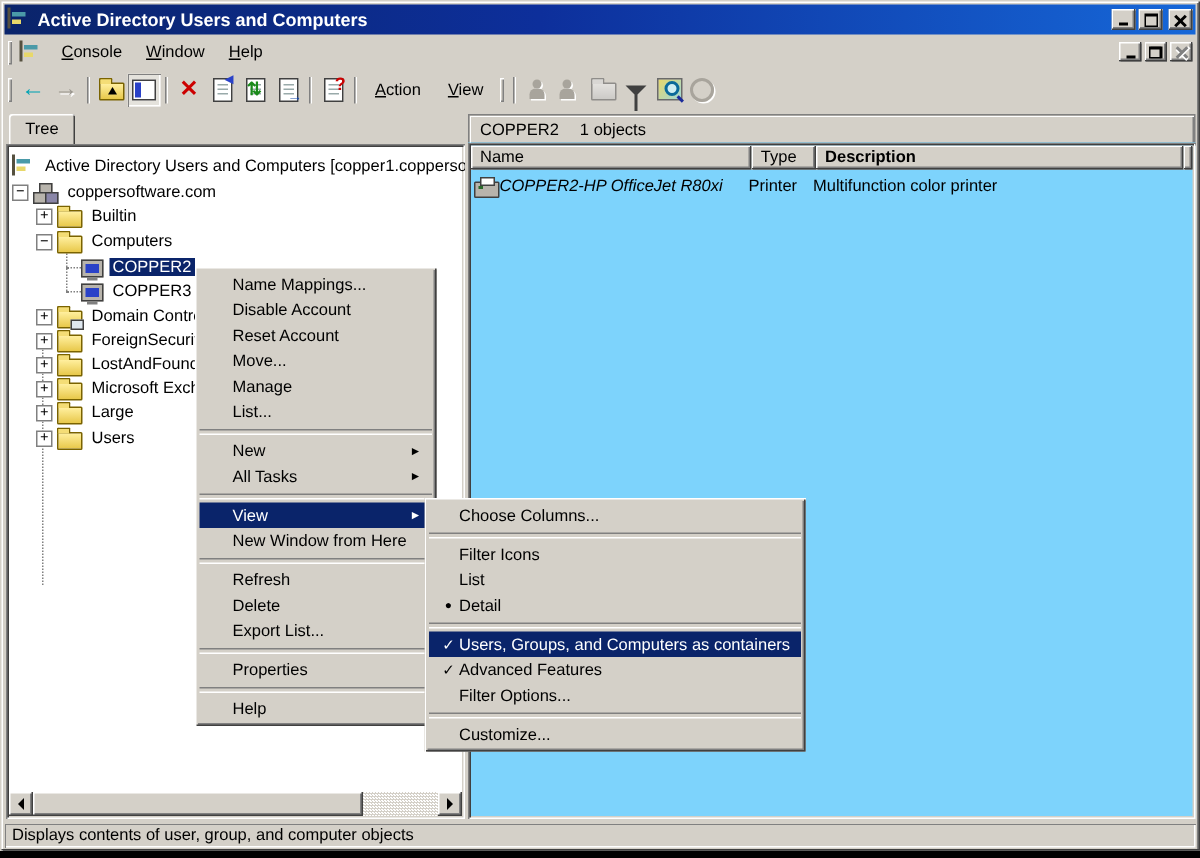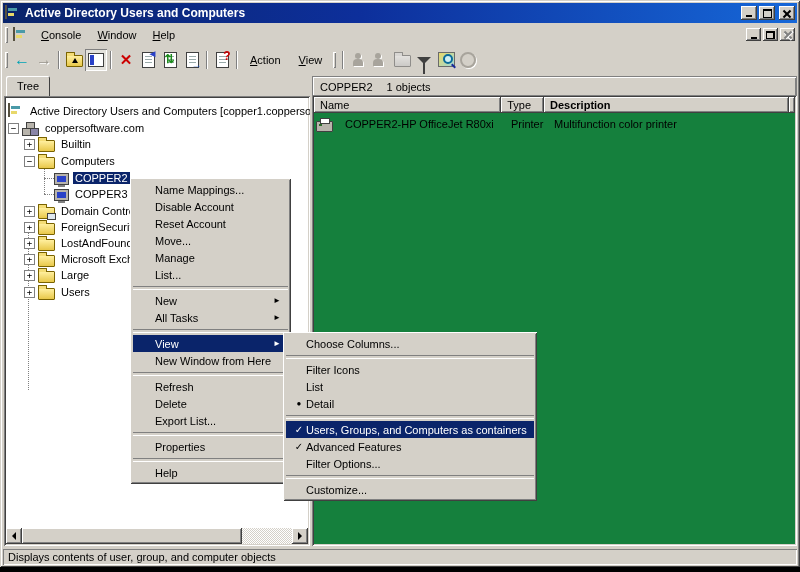--- a/index.html
+++ b/index.html
@@ -91,21 +91,21 @@
   .hscroll{position:absolute;left:2px;right:2px;bottom:2px;height:16px;display:flex;
            background:repeating-conic-gradient(#fff 0% 25%,#d4d0c8 0% 50%) 0 0/2px 2px;}
   .sbtn{width:16px;height:16px;background:#d4d0c8;flex:none;display:flex;align-items:center;justify-content:center;
         box-shadow:inset -1px -1px 0 #404040,inset 1px 1px 0 #fff,inset -2px -2px 0 #808080;}
   .thumb{width:220px;height:16px;background:#d4d0c8;flex:none;
         box-shadow:inset -1px -1px 0 #404040,inset 1px 1px 0 #fff,inset -2px -2px 0 #808080;}
   .tri-l{width:0;height:0;border:4px solid transparent;border-right:4px solid #000;margin-left:-4px;}
   .tri-r{width:0;height:0;border:4px solid transparent;border-left:4px solid #000;margin-right:-4px;}
   .banner{position:absolute;left:312px;top:76px;right:3px;height:19px;background:#d4d0c8;
           box-shadow:inset 1px 1px 0 #fff,inset -1px -1px 0 #808080;display:flex;align-items:center;padding-left:7px;border:1px solid #808080;}
-  .listbox{position:absolute;left:312px;top:95px;right:3px;height:451px;background:#15803d;
+  .listbox{position:absolute;left:312px;top:95px;right:3px;height:451px;background:#7dd3fc;
           box-shadow:inset 1px 1px 0 #808080,inset -1px -1px 0 #fff,inset 2px 2px 0 #404040,inset -2px -2px 0 #d4d0c8;}
   .lheader{position:absolute;left:2px;top:2px;right:2px;height:16px;display:flex;}
   .hcell{background:#d4d0c8;box-shadow:inset -1px -1px 0 #404040,inset 1px 1px 0 #fff,inset -2px -2px 0 #808080;
          display:flex;align-items:center;padding-left:6px;box-sizing:border-box;}
   .lrow{position:absolute;left:4px;top:21px;height:16px;display:flex;align-items:center;}
   .lrow .c{white-space:nowrap;overflow:hidden;}
   
   .menu{position:absolute;background:#d4d0c8;padding:3px;z-index:20;
         box-shadow:inset 1px 1px 0 #fff,inset -1px -1px 0 #404040,inset 2px 2px 0 #d4d0c8,inset -2px -2px 0 #808080;}
   .mi{height:17px;display:flex;align-items:center;position:relative;}
@@ -347,21 +347,21 @@
         <span class="hcell" style="width:43px;">
             <span>Type</span>
           </span>
         <span class="hcell" style="width:246px;font-weight:bold;">
             <span>Description</span>
           </span>
         <span class="hcell" style="flex:1;"></span>
       </div>
       <div class="lrow">
         <span class="printer"></span>
-        <span class="c" style="width:166px;margin-left:12px;">COPPER2-HP OfficeJet R80xi</span>
+        <span class="c" style="width:166px;margin-left:0;font-style:italic;">COPPER2-HP OfficeJet R80xi</span>
         <span class="c" style="width:43px;">Printer</span>
         <span class="c" style="width:240px;">Multifunction color printer</span>
       </div>
     </div>
 
     <div class="statusbar">
       <div class="statusfield">
         <span>Displays contents of user, group, and computer objects</span>
       </div>
     </div>

